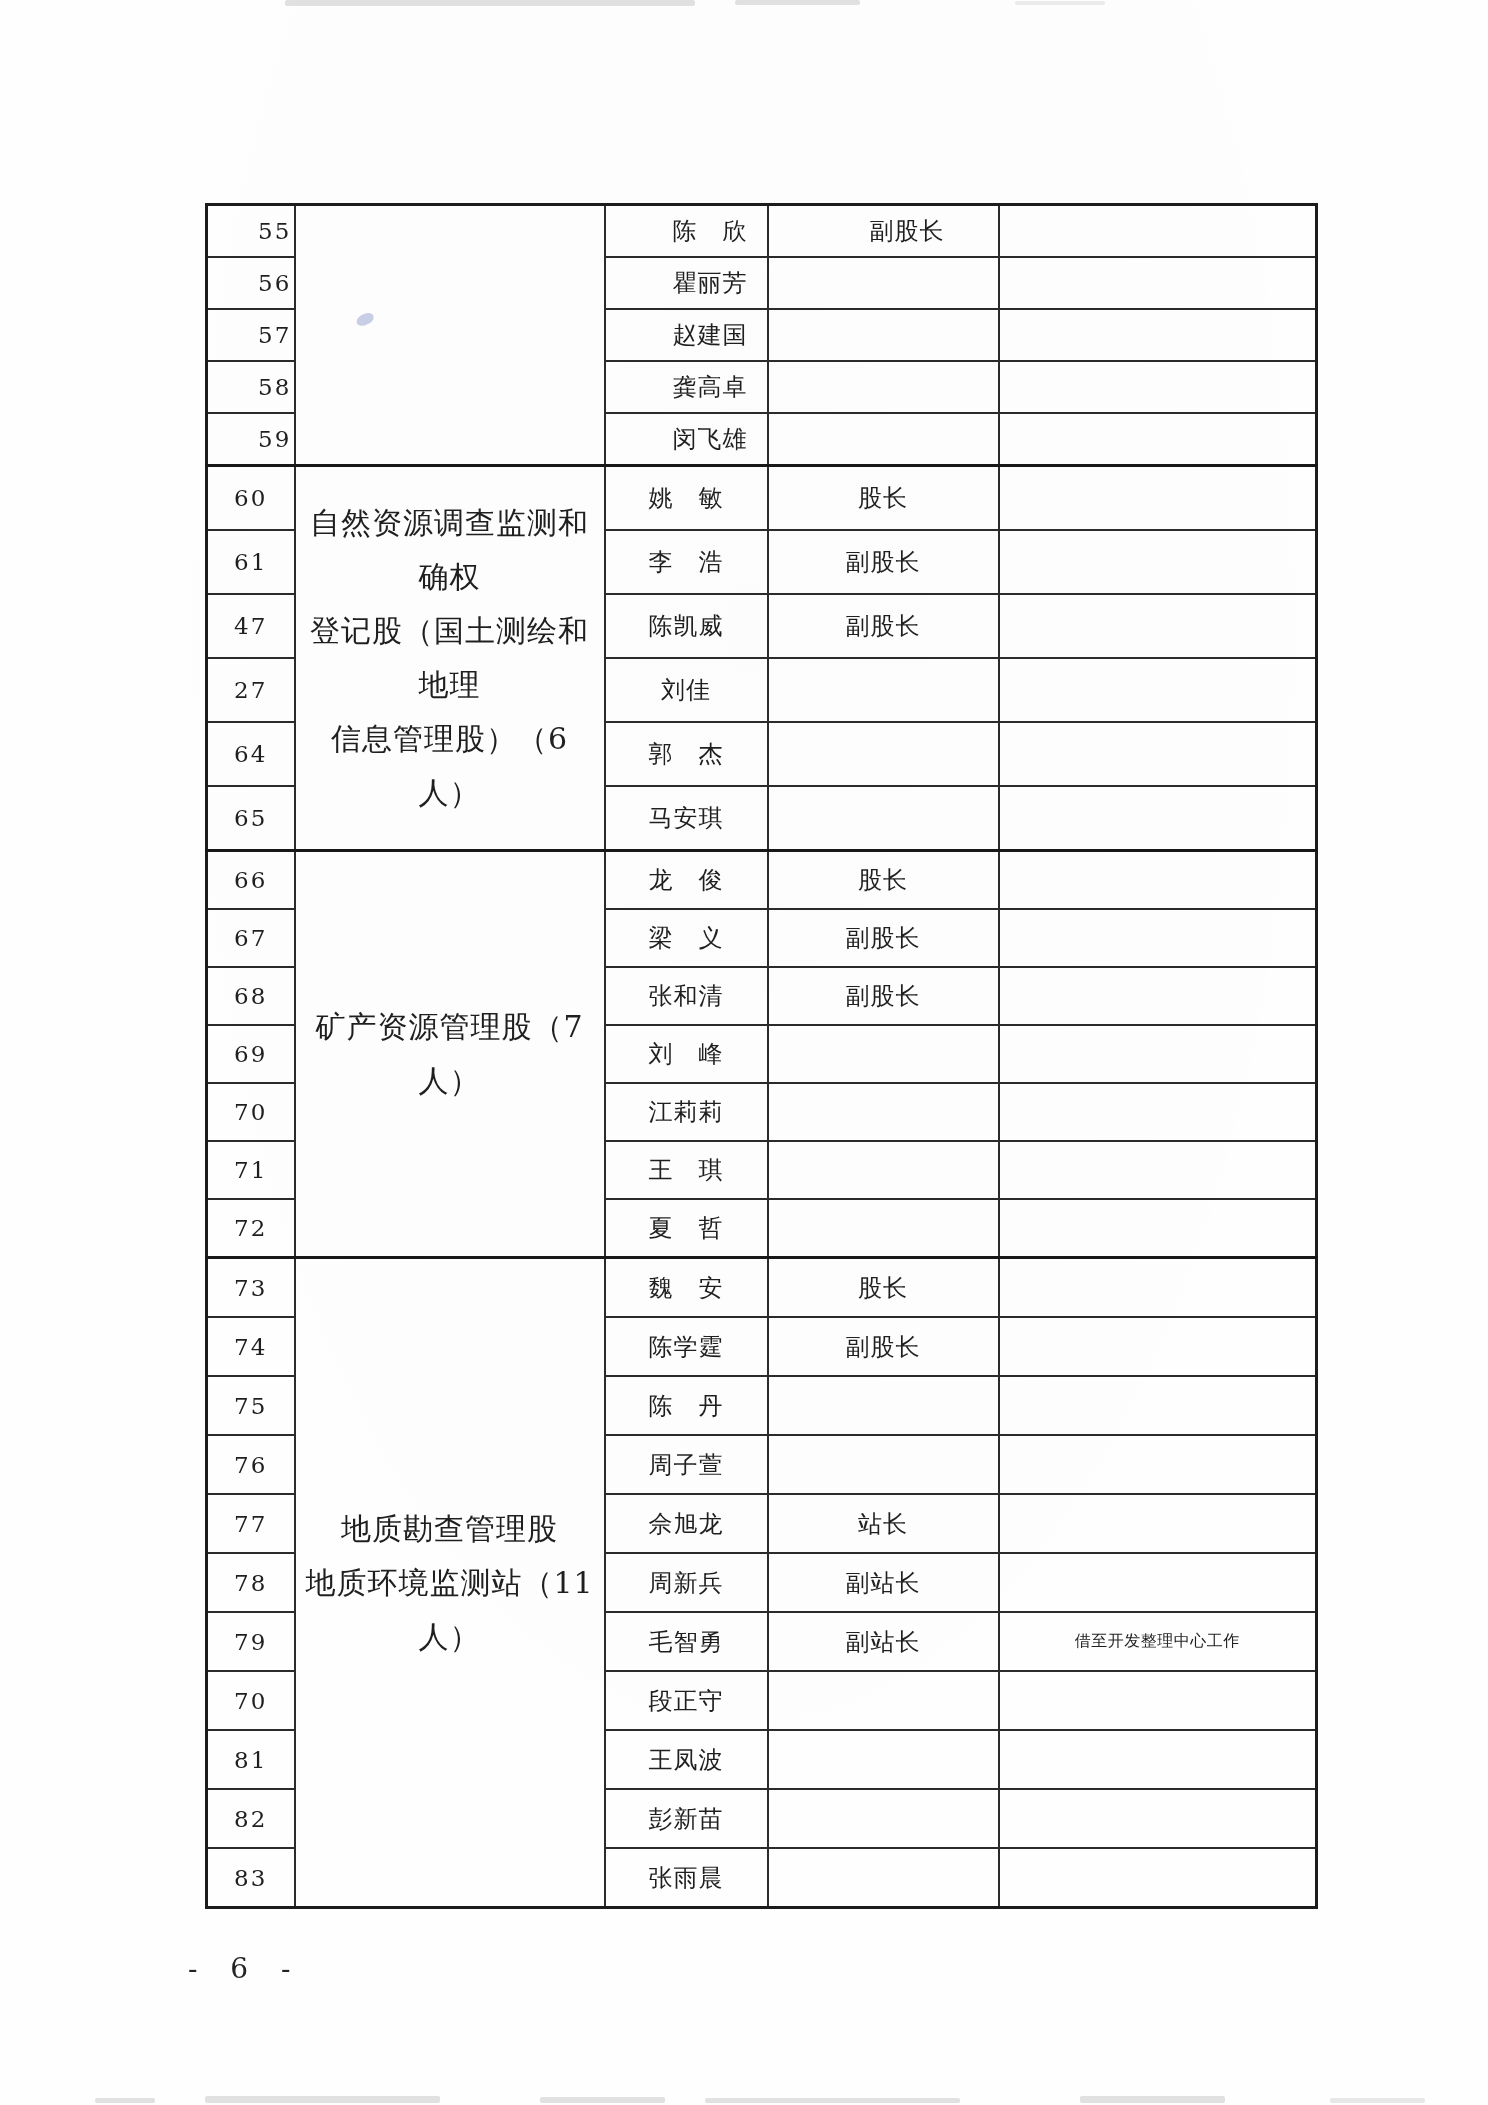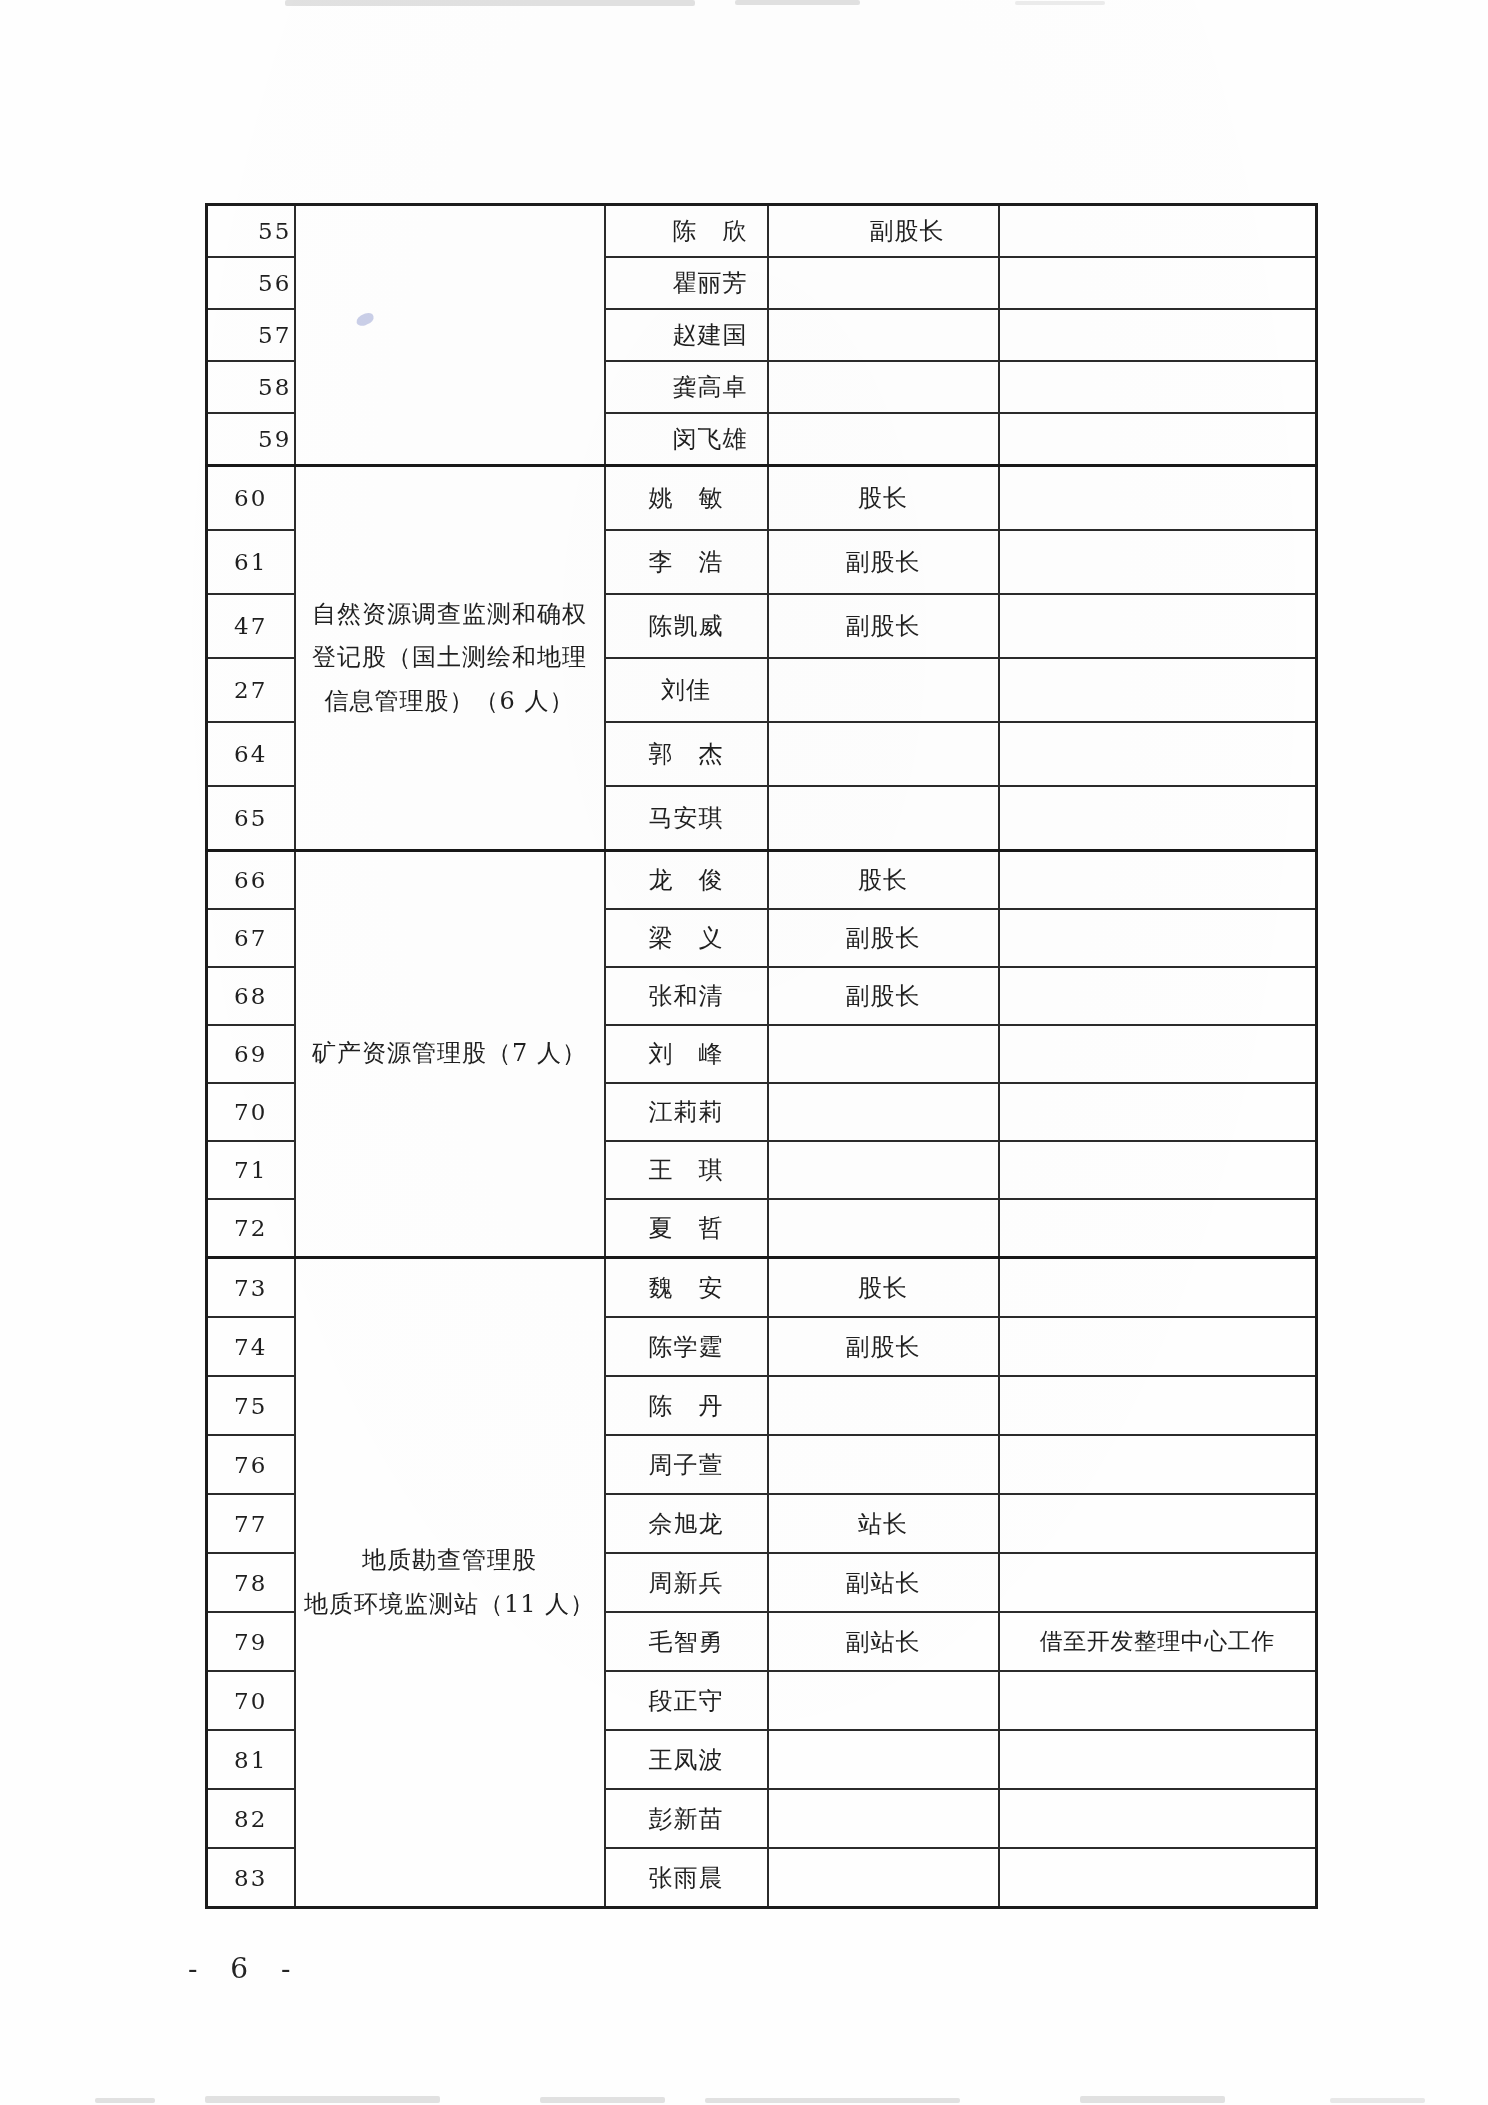--- a/index.html
+++ b/index.html
@@ -38,33 +38,33 @@
     padding: 0;
     overflow: hidden;
     font-size: 24px;
     color: #1f1f1f;
   }
   table.roster td.rownum {
     font-size: 23px;
     letter-spacing: 2px;
   }
   table.roster td.dept {
-    font-size: 24px;
+    font-size: 30px;
     line-height: 1.8;
     white-space: pre-line;
     letter-spacing: 1px;
     font-weight: 500;
   }
   table.roster td.name-cell,
   table.roster td.pos-cell {
     letter-spacing: 1px;
     font-weight: 500;
   }
   table.roster td.remark-cell {
-    font-size: 23px;
+    font-size: 16px;
     letter-spacing: 0.5px;
     font-weight: 500;
   }
   tr.sec-a td { height: 50px; padding-left: 48px; }
   tr.sec-b td { height: 62px; }
   tr.sec-c td { height: 56px; }
   tr.sec-d td { height: 57px; }
   tr.sec-start td { border-top: 3px solid #181818; }
   .pagenum {
     position: absolute;

